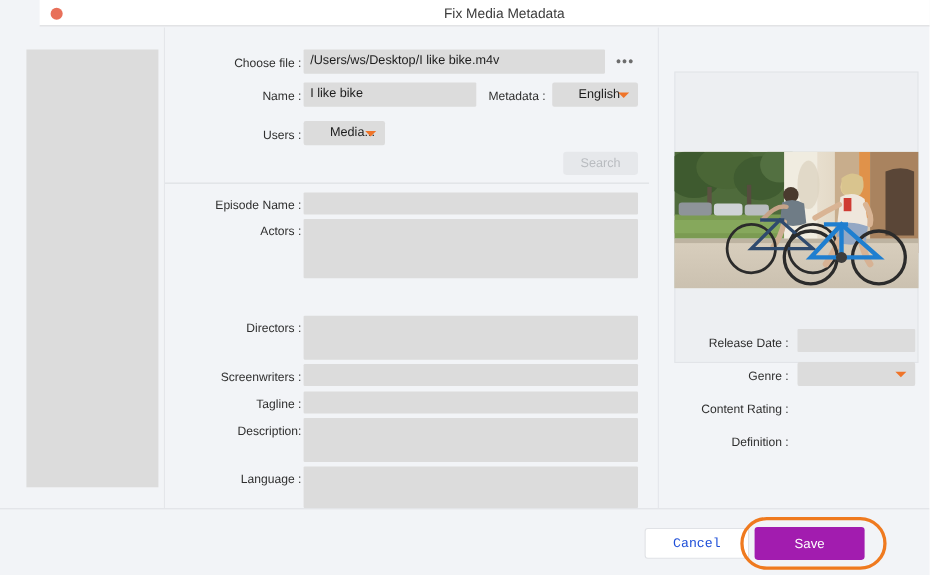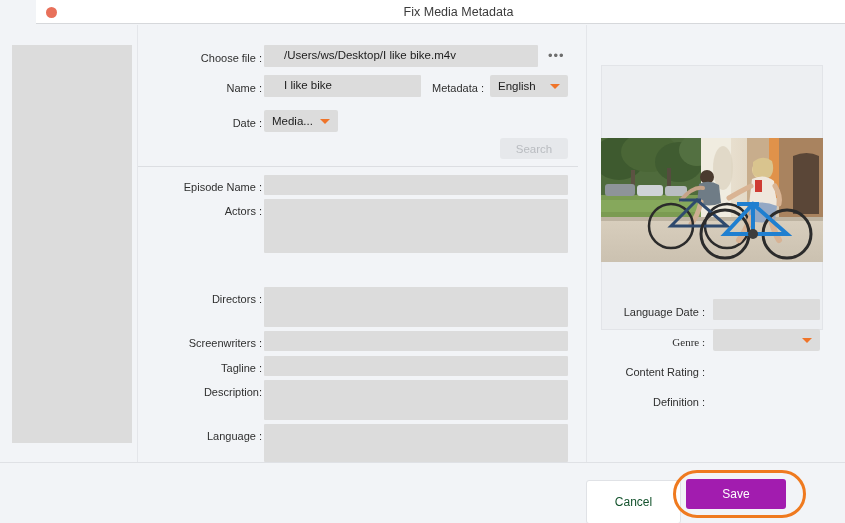--- a/index.html
+++ b/index.html
@@ -30,21 +30,21 @@
   }
   .titlebar-title {
     position: absolute; left: 0; top: 0;
     width: 845px; height: 24px;
     line-height: 24px; text-align: center;
     font-size: 12.5px; color: #3b3b3b;
   }
 
   
   .body-area {
-    position: absolute; left: 0; top: 25px;
+    position: absolute; left: 12px; top: 25px;
     width: 682px; height: 437px;
     background: #f2f4f7;
   }
 
   
   .left-box {
     position: absolute; left: 12px; top: 20px;
     width: 120px; height: 398px;
     background: #dcdcdc;
   }
@@ -77,40 +77,40 @@
     white-space: nowrap;
     line-height: 14px;
   }
   .fld {
     position: absolute;
     background: #dcdcdc;
     border: none;
     border-radius: 1px;
     font-size: 11.5px;
     color: #1c1c1c;
-    padding: 0 20px;
+    padding: 0 6px;
     line-height: 1;
     font-family: "Liberation Sans", sans-serif;
     display: flex;
     align-items: center;
   }
   .area {
     position: absolute;
     background: #dcdcdc;
     border-radius: 1px;
   }
   .sel {
     position: absolute;
     background: #dcdcdc;
     border-radius: 2px;
     font-size: 11.5px;
     color: #1c1c1c;
     display: flex;
     align-items: center;
-    padding-left: 8px;
+    padding-left: 24px;
   }
   .caret {
     position: absolute;
     right: 8px; top: 50%;
     margin-top: -2px;
     width: 0; height: 0;
     border-left: 5px solid transparent;
     border-right: 5px solid transparent;
     border-top: 5px solid #ef7429;
   }
@@ -153,27 +153,27 @@
 
   
   .footer {
     position: absolute; left: 0; top: 462px;
     width: 845px; height: 61px;
     background: #f2f4f7;
     border-top: 1px solid #dfe1e5;
   }
   .btn-cancel {
     position: absolute; left: 586px; top: 480px;
-    width: 95px; height: 44px;
+    width: 95px; height: 28px;
     background: #ffffff;
     border: 1px solid #e0e2e6;
     border-radius: 3px;
     font-size: 12px;
-    color: #14532d;
-    font-family: Liberation Sans, sans-serif;
+    color: #1d4ed8;
+    font-family: Liberation Mono, monospace;
     cursor: pointer;
   }
   .save-ring {
     position: absolute; left: 673px; top: 470px;
     width: 133px; height: 48px;
     border: 3px solid #ef7a1f;
     border-radius: 24px;
     background: transparent;
   }
   .btn-save {
@@ -211,21 +211,21 @@
 
     <div class="lbl" style="left:158px; top:56px; width:104px;">Name :</div>
     <div class="fld" style="left:264px; top:50px; width:157px; height:22px;">I like bike</div>
 
     <div class="lbl" style="left:368px; top:56px; width:116px;">Metadata :</div>
     <div class="sel" style="left:490px; top:50px; width:78px; height:22px;">
       <span>English</span>
       <span class="caret"></span>
     </div>
 
-    <div class="lbl" style="left:158px; top:91px; width:104px;">Date :</div>
+    <div class="lbl" style="left:158px; top:91px; width:104px;">Users :</div>
     <div class="sel" style="left:264px; top:85px; width:74px; height:22px;">
       <span>Media...</span>
       <span class="caret"></span>
     </div>
 
     <button class="search-btn" style="left:500px; top:113px; width:68px; height:21px;">Search</button>
 
     <div class="lbl" style="left:150px; top:155px; width:112px;">Episode Name :</div>
     <div class="area" style="left:264px; top:150px; width:304px; height:20px;"></div>
 
@@ -315,24 +315,24 @@
 
         <circle cx="124" cy="96" r="24" fill="none" stroke="#2b2b2b" stroke-width="3"></circle>
         <circle cx="186" cy="96" r="24" fill="none" stroke="#2b2b2b" stroke-width="3"></circle>
         <path d="M124 96 L152 66 L186 96 L152 96 Z" fill="none" stroke="#1f7fd0" stroke-width="4"></path>
         <path d="M136 66 L158 66" stroke="#1f7fd0" stroke-width="4"></path>
         <path d="M152 66 L152 96" stroke="#1f7fd0" stroke-width="4"></path>
         <circle cx="152" cy="96" r="5" fill="#3d3d3d"></circle>
       </svg>
     </div>
 
-    <div class="lbl" style="left:601px; top:280px; width:104px;">Language Date :</div>
+    <div class="lbl" style="left:601px; top:280px; width:104px;">Release Date :</div>
     <div class="fld" style="left:713px; top:274px; width:107px; height:21px;"></div>
 
-    <div class="lbl" style="left:601px; top:310px; width:104px;font-family:Liberation Serif, serif;">Genre :</div>
+    <div class="lbl" style="left:601px; top:310px; width:104px;">Genre :</div>
     <div class="sel" style="left:713px; top:304px; width:107px; height:22px;">
       <span></span>
       <span class="caret"></span>
     </div>
 
     <div class="lbl" style="left:591px; top:340px; width:114px;">Content Rating :</div>
 
     <div class="lbl" style="left:601px; top:370px; width:104px;">Definition :</div>
 
   </div>

